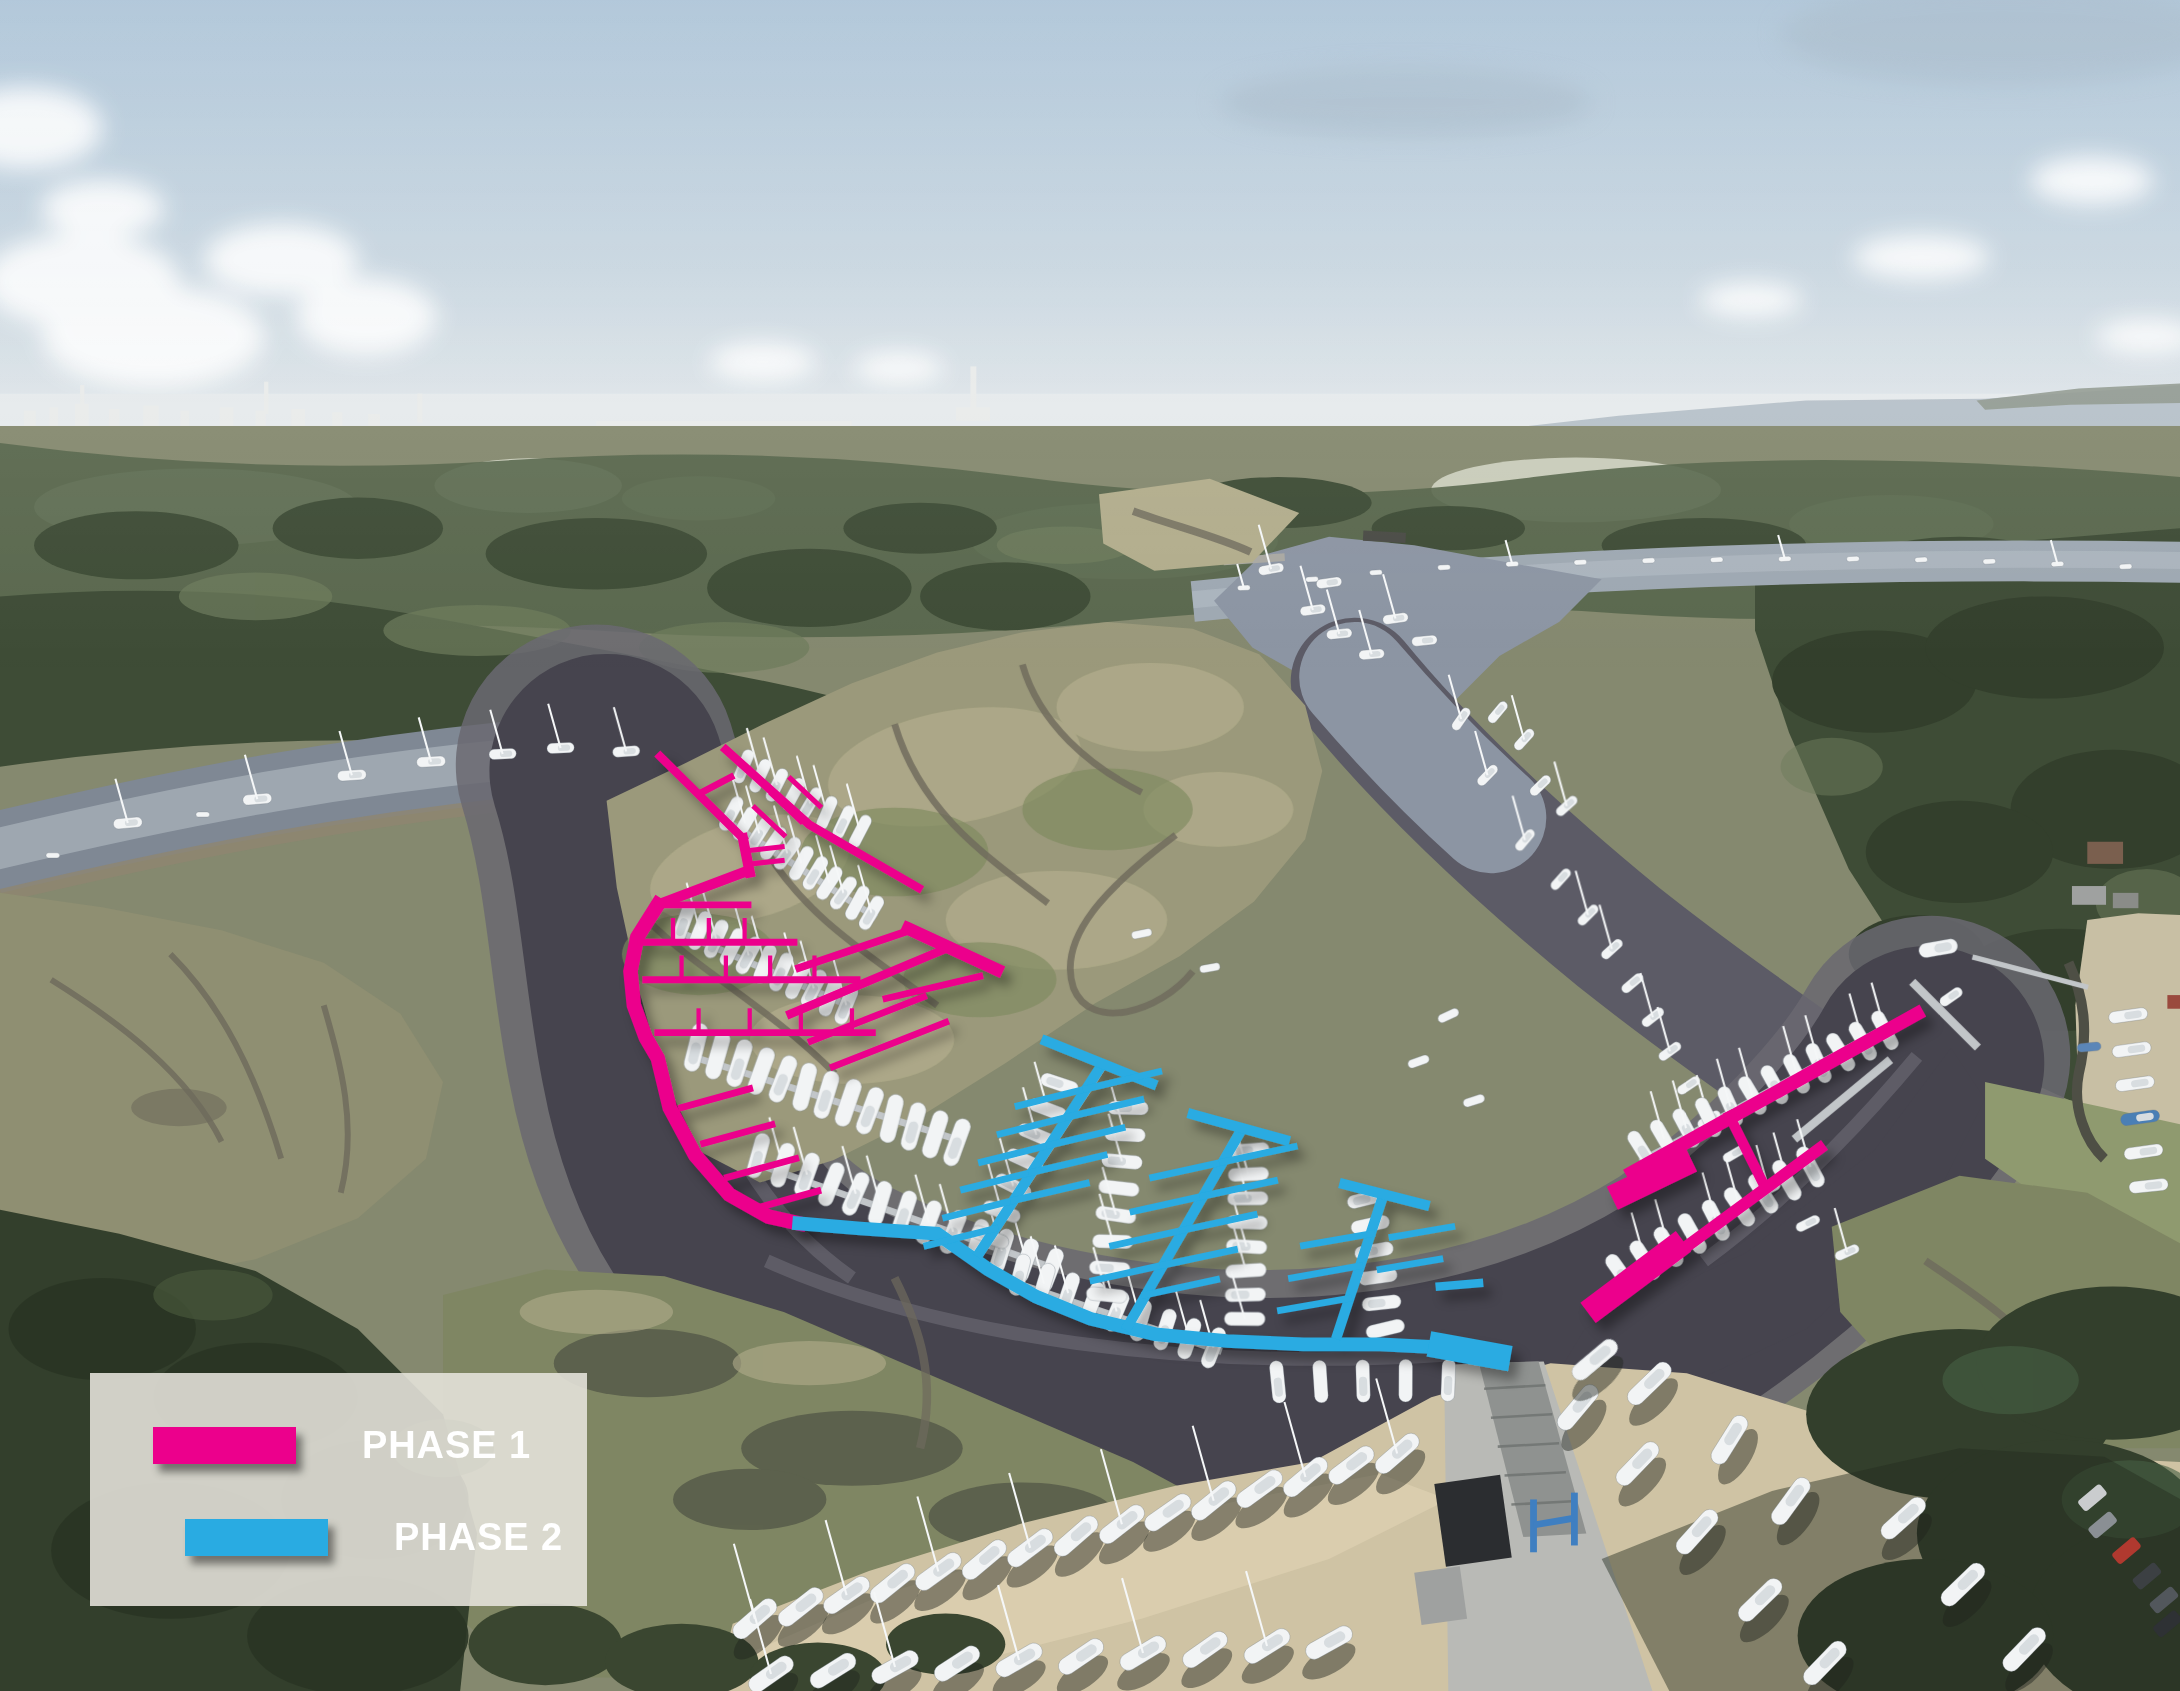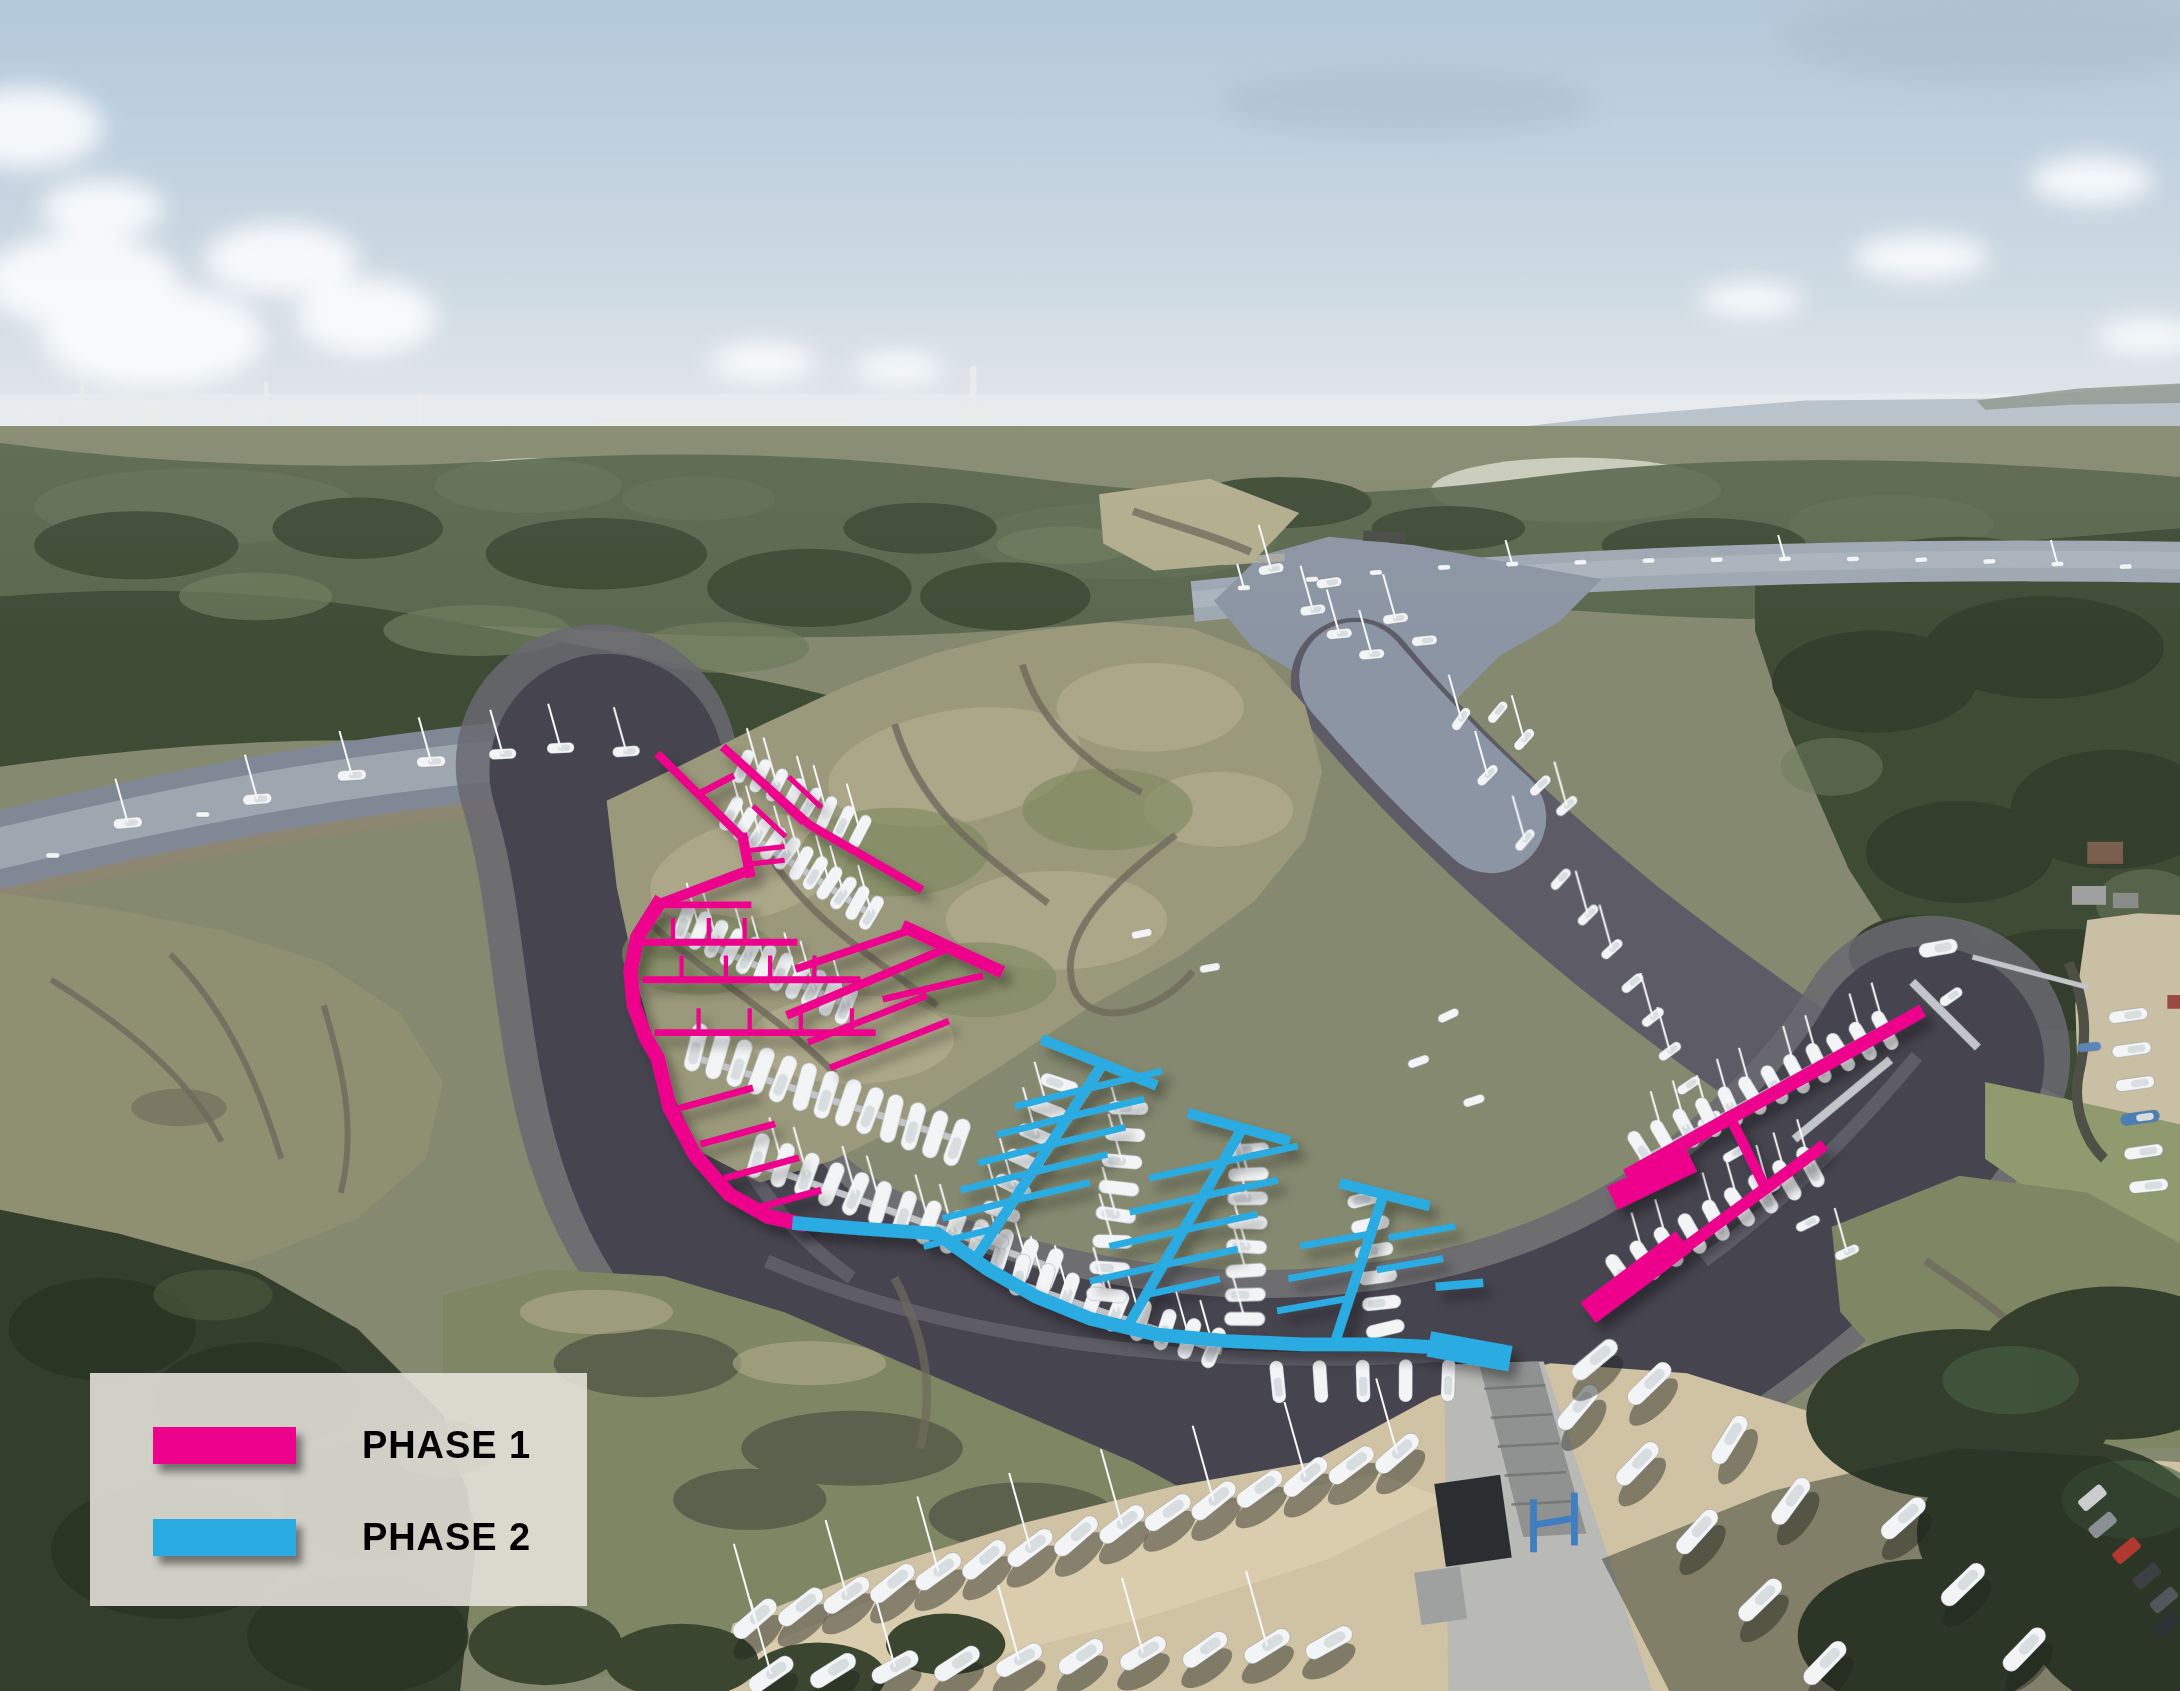--- a/index.html
+++ b/index.html
@@ -3,24 +3,24 @@
 <meta charset="utf-8">
 <style>
   html,body{margin:0;padding:0;background:#888;}
   .stage{position:relative;width:2181px;height:1692px;overflow:hidden;
          font-family:"Liberation Sans", sans-serif;}
   .stage svg{position:absolute;left:0;top:0;}
   .legend{position:absolute;left:90px;top:1373px;width:497px;height:233px;
           background:rgba(231,229,221,0.88);}
   .legend-row{position:absolute;left:63px;display:flex;align-items:center;}
   .legend-row.r1{top:51px;}
-  .legend-row.r2{top:143px;}
+  .legend-row.r2{top:143px;margin-left:32px;}
   .swatch{display:block;width:143px;height:37px;margin-right:66px;
           box-shadow:6px 7.7px 7.7px rgba(0,0,0,0.45);}
-  .legend-label{font-size:38px;font-weight:bold;color:#000000;letter-spacing:0.9px;
+  .legend-label{font-size:38px;font-weight:bold;color:#ffffff;letter-spacing:0.9px;
                 white-space:nowrap;}
 </style>
 </head>
 <body>
 
 <div class="stage">
 <svg width="2181" height="1692" viewBox="0 0 2560 1986" xmlns="http://www.w3.org/2000/svg">
   <defs>
     <linearGradient id="skyGrad" x1="0" y1="0" x2="0" y2="1">
       <stop offset="0" style="stop-color:var(--sky-top)"></stop>

